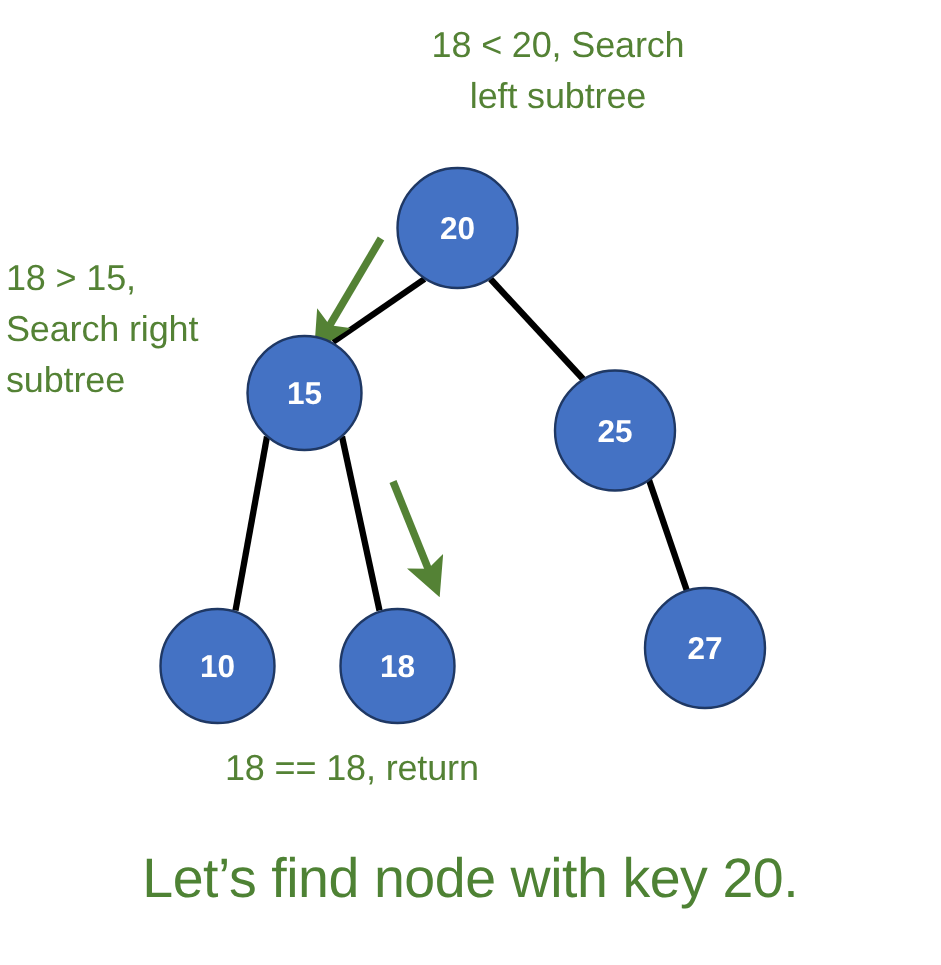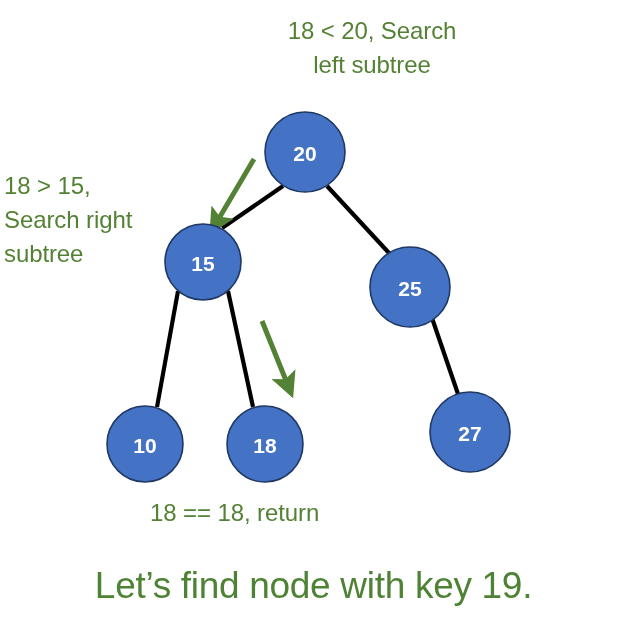--- a/index.html
+++ b/index.html
@@ -123,15 +123,15 @@
 
   <div class="anno" id="anno-root">18 &lt; 20, Search
 left subtree</div>
 
   <div class="anno" id="anno-left">18 &gt; 15,
 Search right
 subtree</div>
 
   <div class="anno" id="anno-found">18 == 18, return</div>
 
-  <div id="caption">Let’s find node with key 19.</div>
+  <div id="caption">Let’s find node with key 20.</div>
 
 </div>
 
 </body></html>

